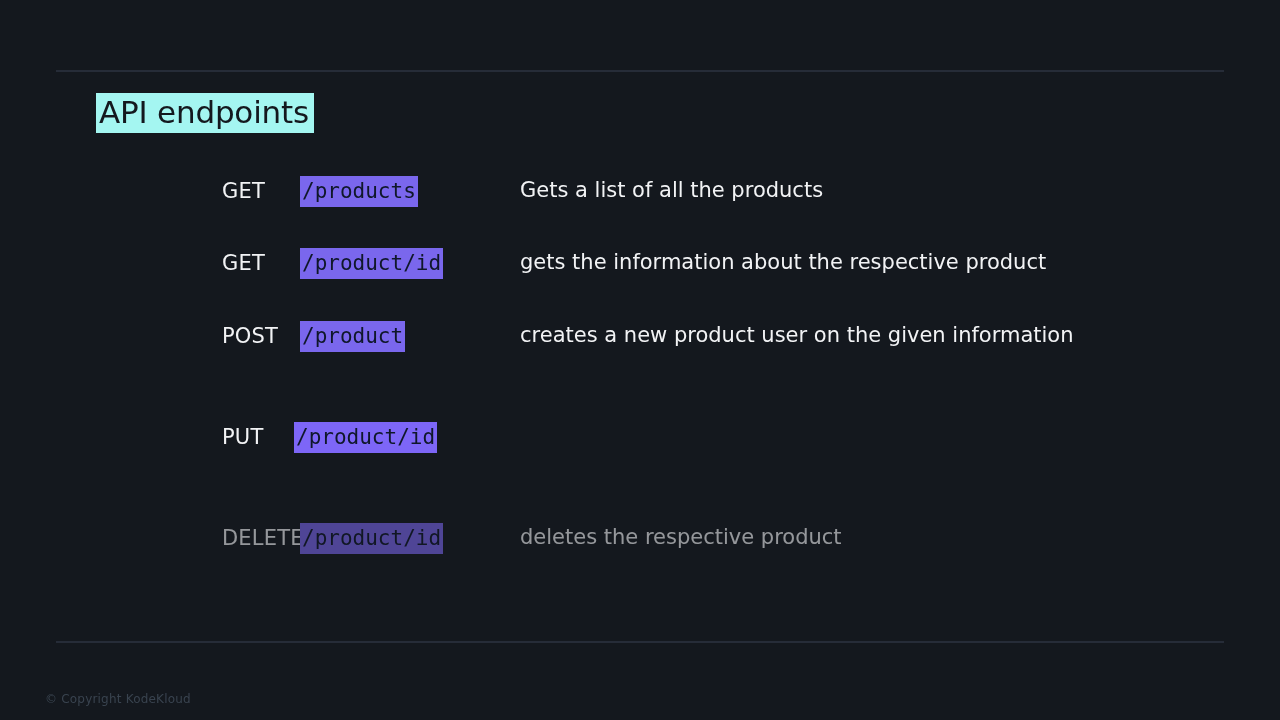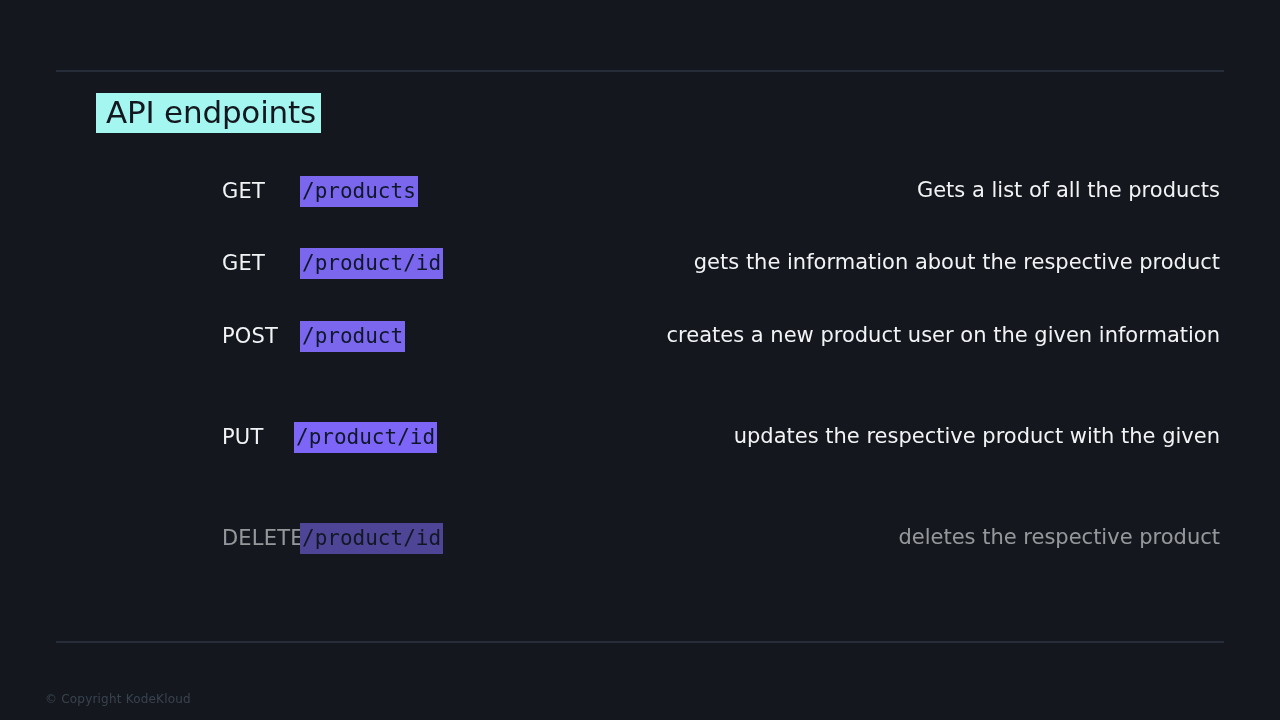--- a/index.html
+++ b/index.html
@@ -39,21 +39,21 @@
     left: 96px;
     top: 93px;
   }
   .title {
     display: inline-block;
     font-size: 31px;
     line-height: 1.0;
     font-weight: 400;
     color: #14181e;
     background: #a4f6f1;
-    padding: 4px 5px 5px 10px;
+    padding: 4px 5px 5px 3px;
     letter-spacing: -0.2px;
   }
 
   
   .table {
     position: absolute;
     left: 0;
     top: 176px;
     width: 1280px;
   }
@@ -104,21 +104,20 @@
   .path.bright { background: #7d66f7; }
 
   .desc {
     position: absolute;
     left: 520px;
     top: 0px;
     width: 700px;
     font-size: 21px;
     line-height: 29px;
     color: #f2f3f5;
-    text-align: right;
   }
   .desc .line { display: block; white-space: nowrap; }
 
   
   .footer {
     position: absolute;
     left: 45px;
     top: 691px;
     font-size: 12px;
     line-height: 16px;
@@ -168,21 +167,20 @@
         <span class="line">creates a new product user on the given information</span>
       </span>
     </div>
 
     <div class="row r3">
       <span class="method">PUT</span>
       <span class="path-cell shift-left">
         <span class="path bright">/product/id</span>
       </span>
       <span class="desc">
-        <span class="line">updates the respective product with the given</span>
       </span>
     </div>
 
     <div class="row r4 dim">
       <span class="method">DELETE</span>
       <span class="path-cell">
         <span class="path">/product/id</span>
       </span>
       <span class="desc">
         <span class="line">deletes the respective product</span>

